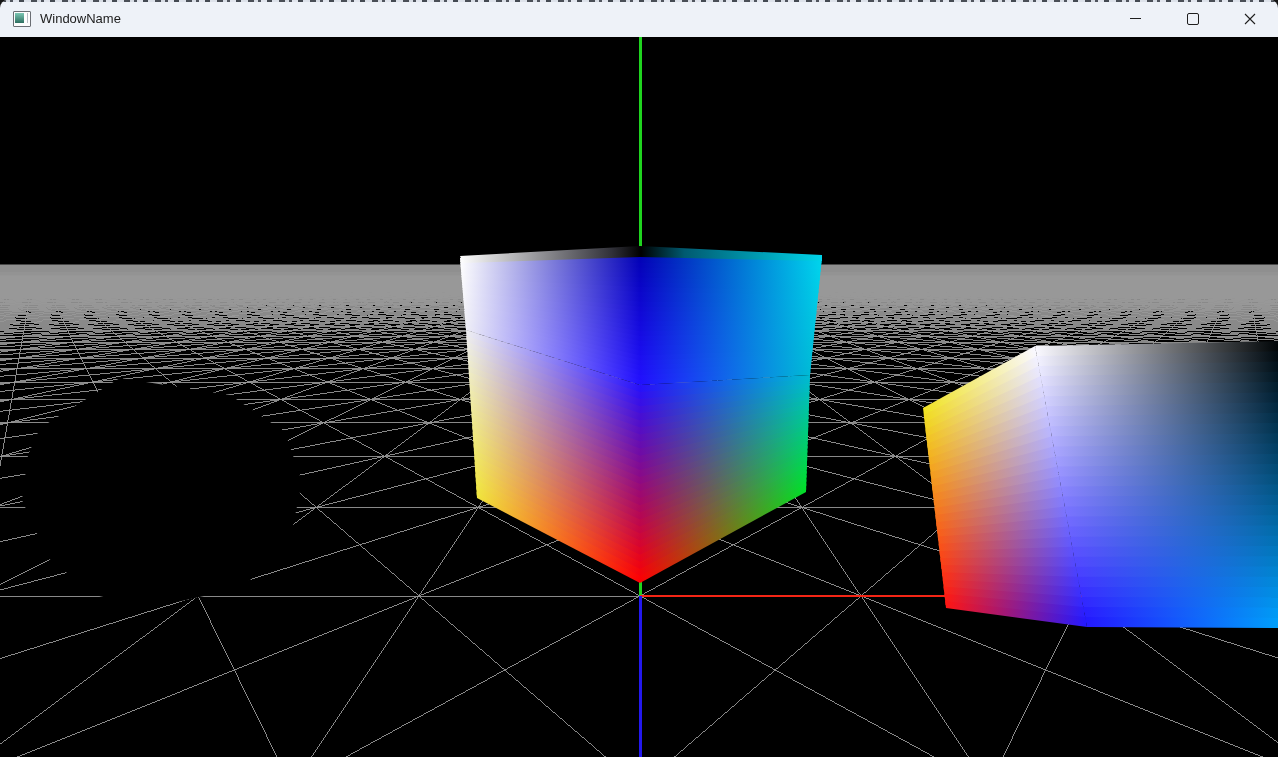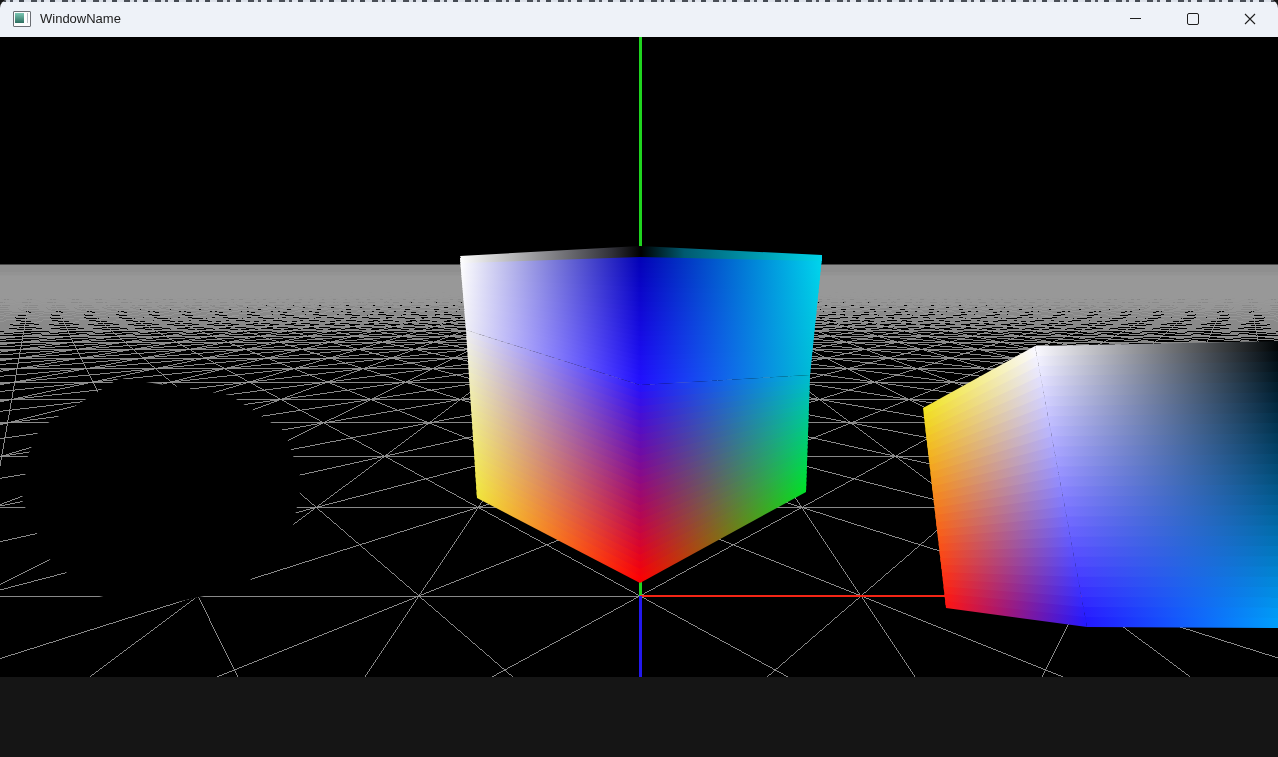--- a/index.html
+++ b/index.html
@@ -1,17 +1,17 @@
 <!DOCTYPE html>
 <html><head>
 <meta charset="utf-8">
 <style>
   html,body{margin:0;padding:0;background:#151515;}
   body{width:1278px;height:757px;overflow:hidden;font-family:"Liberation Sans",sans-serif;}
-  #window{position:relative;width:1278px;height:677px;border-radius:8px 8px 0 0;overflow:hidden;background:#000000;}
+  #window{position:relative;width:1278px;height:757px;border-radius:8px 8px 0 0;overflow:hidden;background:#000000;}
   #titlebar{position:absolute;left:0;top:0;width:1278px;height:37px;background:#eef2f8;display:flex;align-items:center;z-index:5;}
   #top-artifact{position:absolute;left:0;top:0;width:1278px;height:2px;z-index:6;
     background:repeating-linear-gradient(90deg,#4a4f57 0 6px,#d8dde5 6px 10px,#50555e 10px 13px,#e2e6ee 13px 19px,#444a52 19px 24px,#dde2ea 24px 31px);}
   .app-icon{width:16px;height:14px;border:1px solid #6a6e74;background:#fdfdfd;margin-left:13px;position:relative;border-radius:1px;}
   .app-icon .pane{position:absolute;left:1px;top:1px;width:9px;height:10px;background:linear-gradient(180deg,#7cc7b4,#2d6f60);}
   .app-icon .sep{position:absolute;right:2px;top:1px;width:1px;height:10px;background:#b9bdc4;}
   .title-text{margin-left:9px;font-size:13px;color:#1b1b1b;}
   .win-buttons{margin-left:auto;display:flex;height:37px;}
   .win-btn{width:57px;height:37px;display:flex;align-items:center;justify-content:center;background:transparent;border:none;padding:0;cursor:default;}
   .icon-min{width:11px;height:1px;background:#1f1f1f;}

